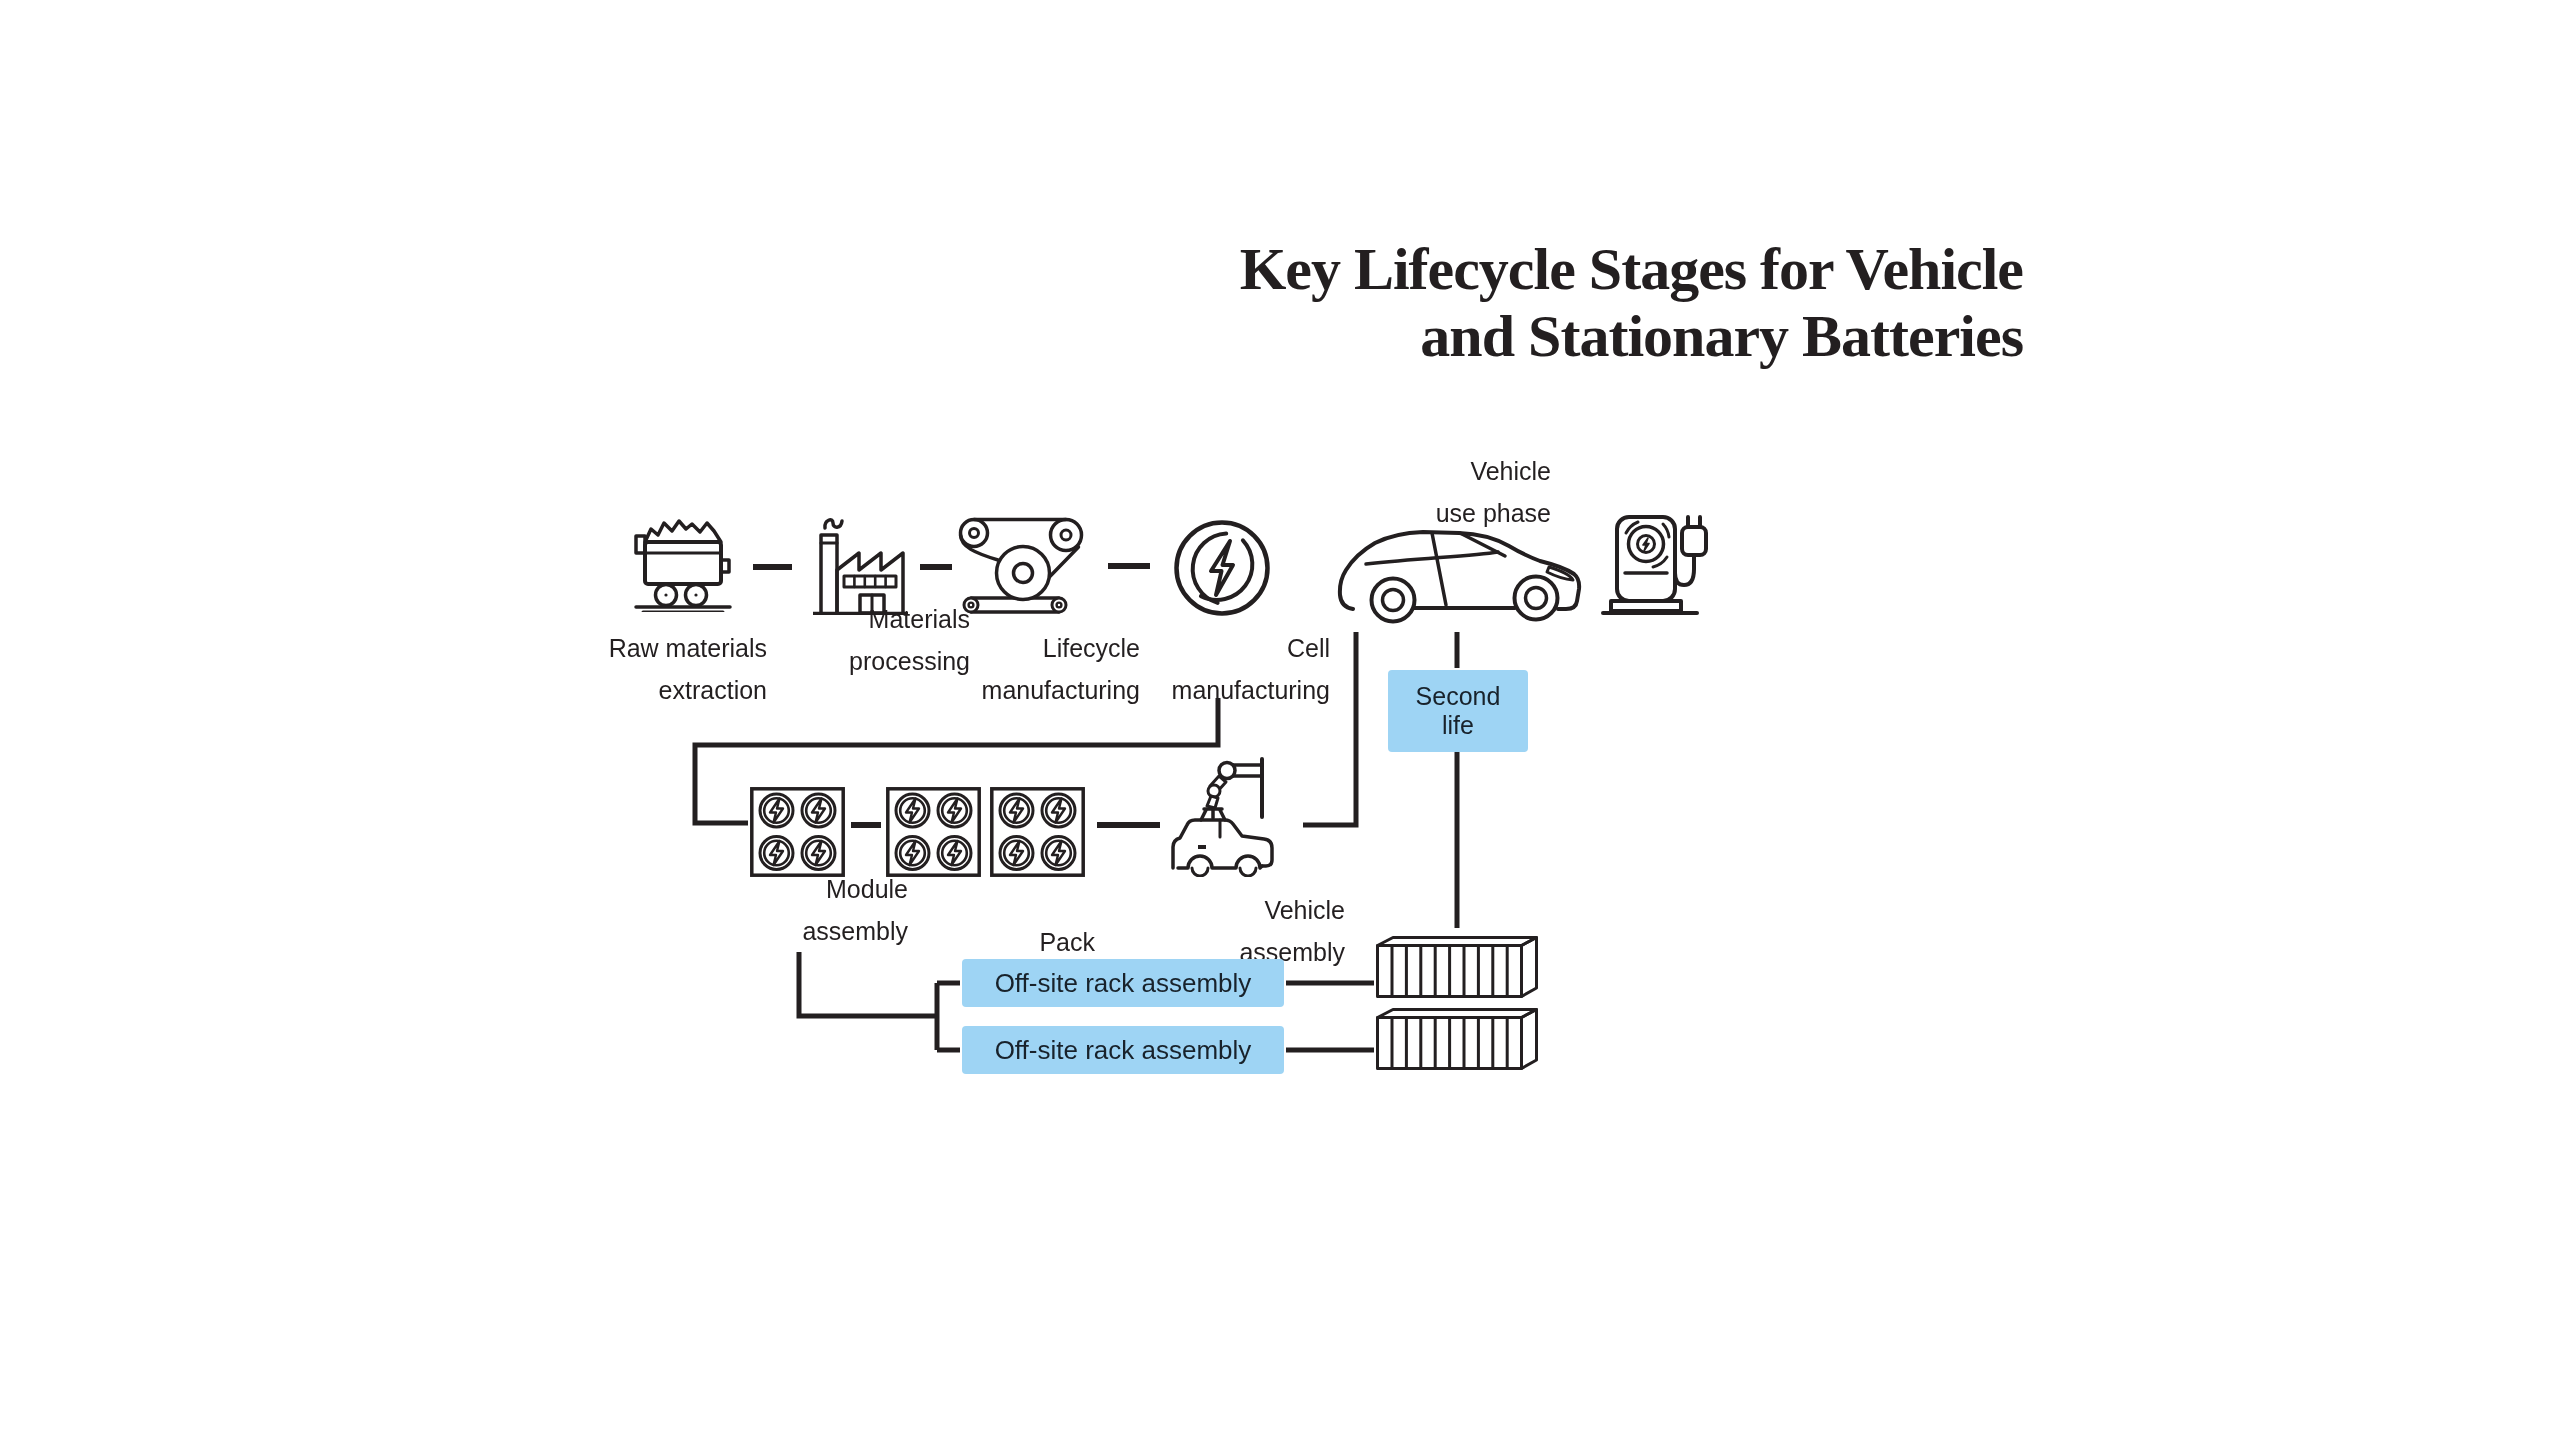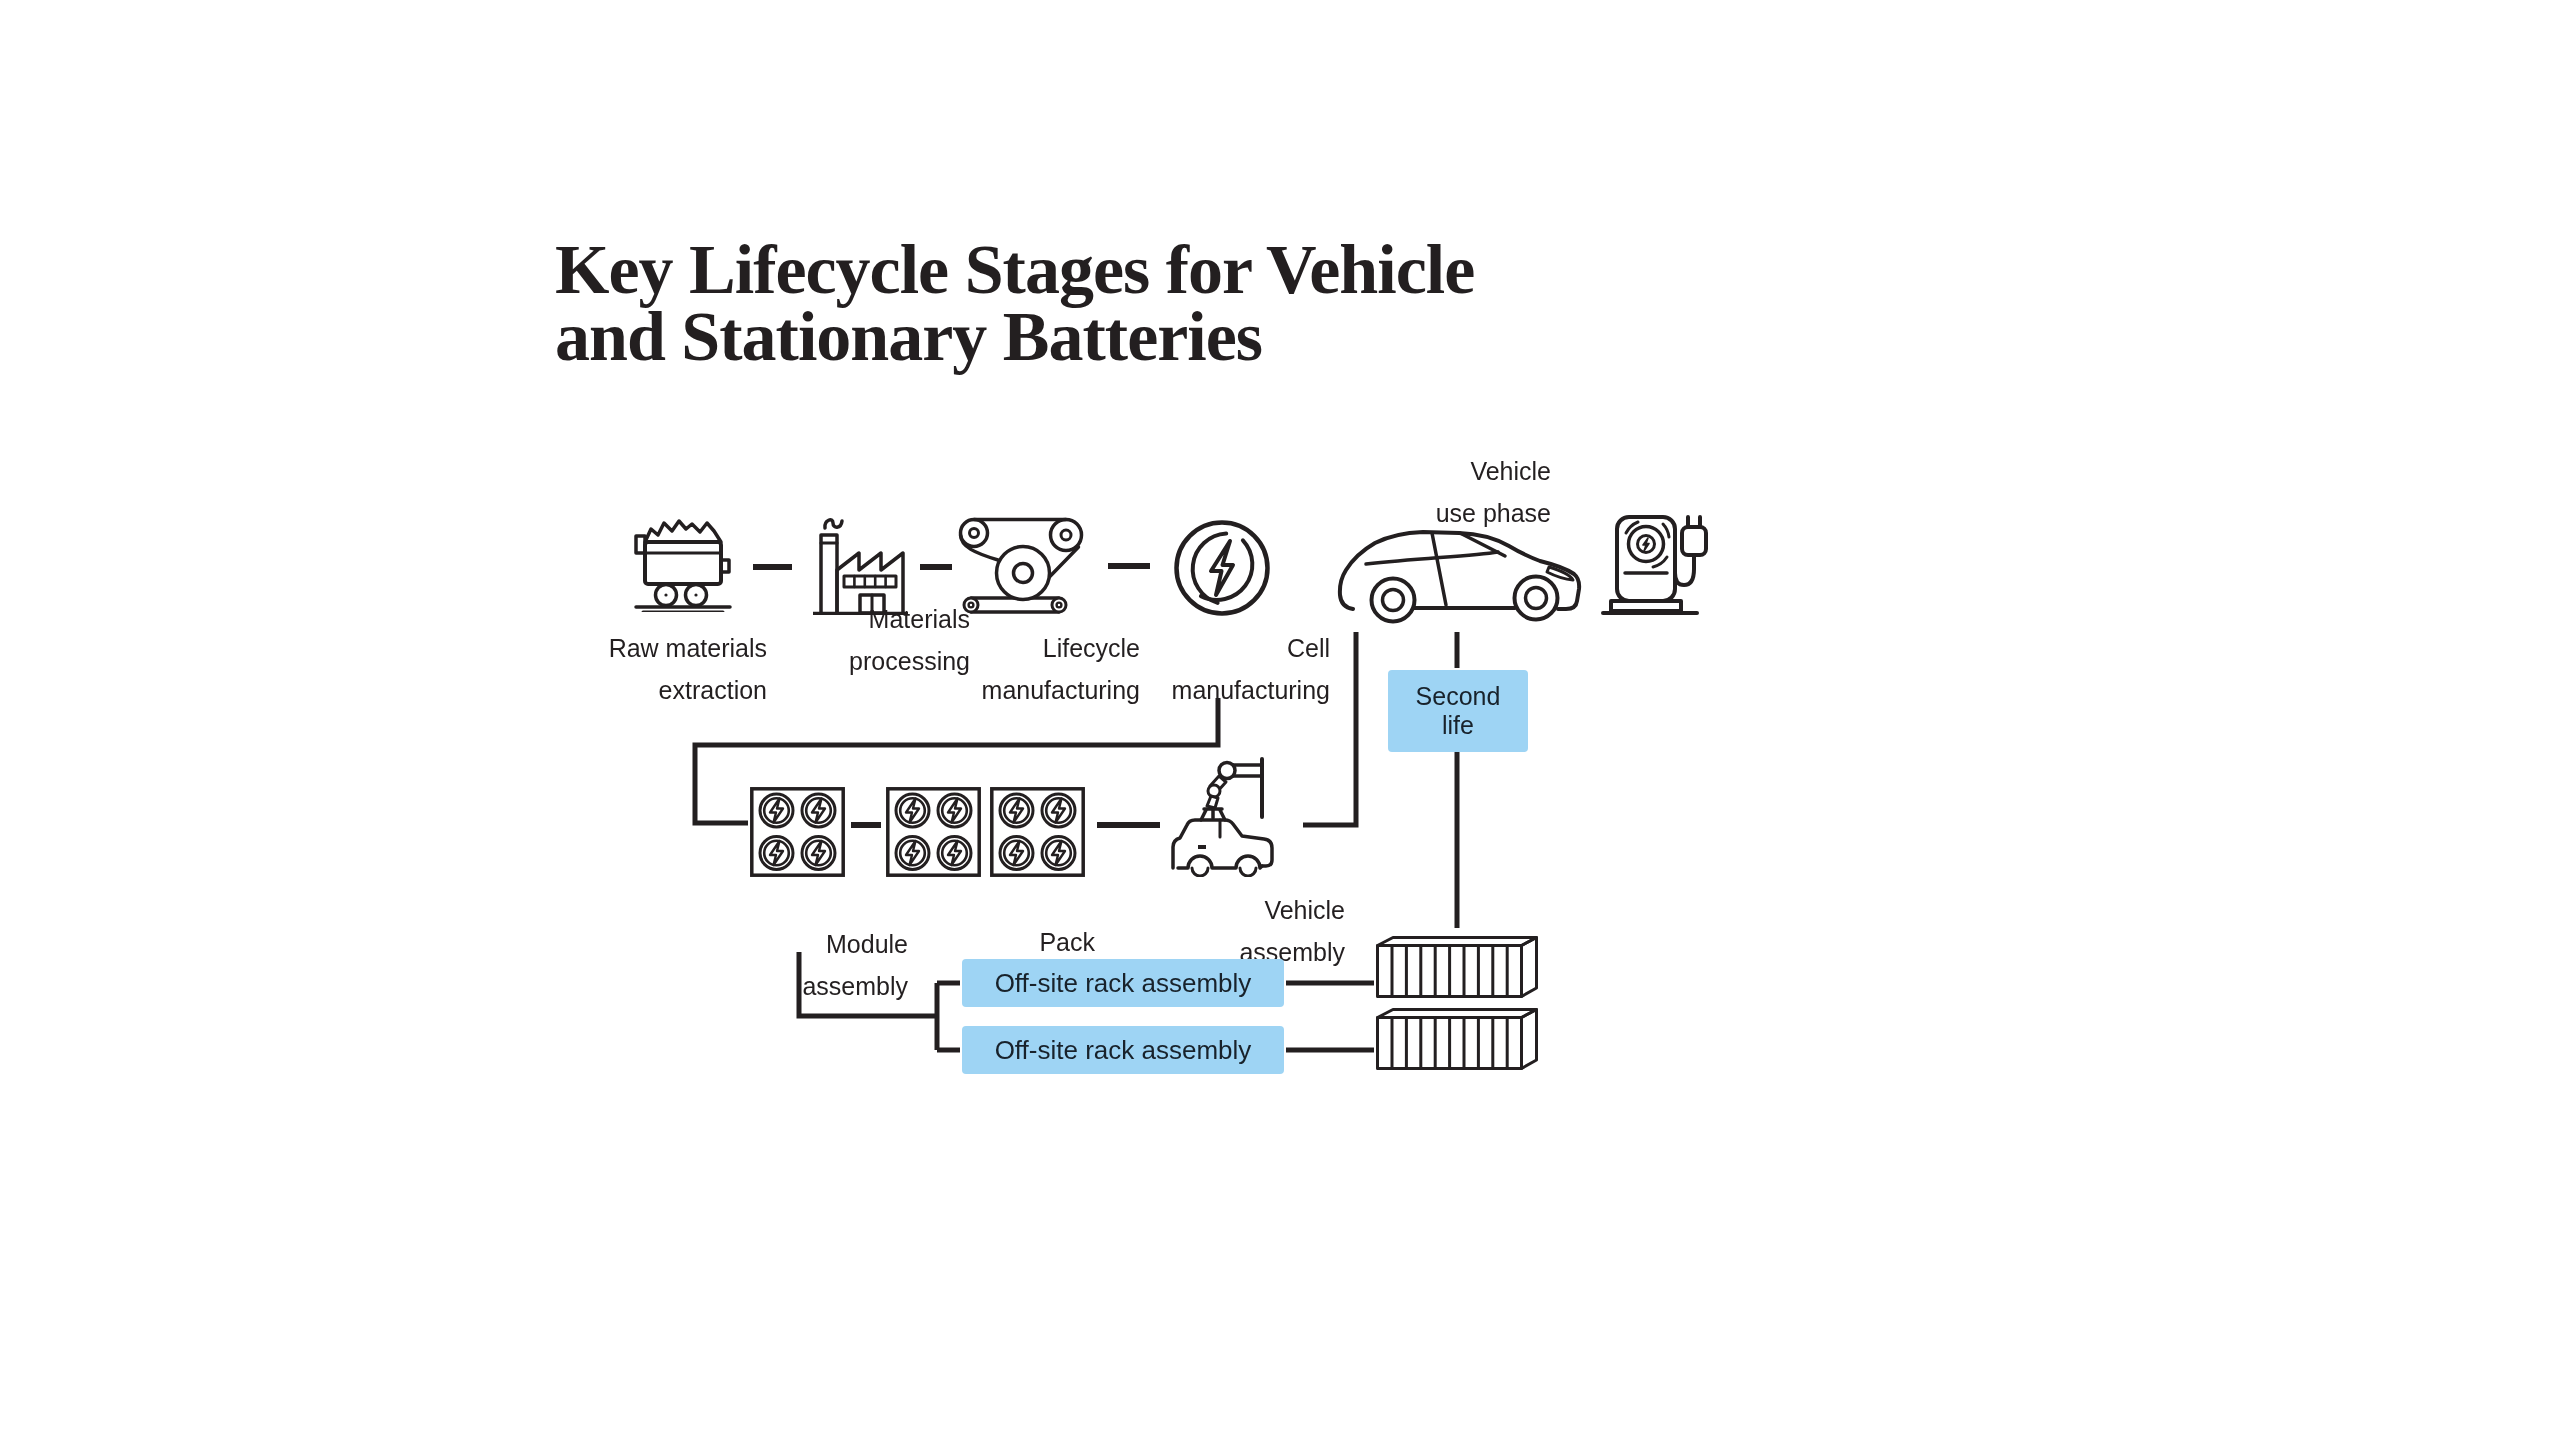--- a/index.html
+++ b/index.html
@@ -1,20 +1,20 @@
 <!DOCTYPE html>
 <html style="--ink: #231F20; --blue: #9ED4F4; --bg: #FFFFFF;"><head>
 <meta charset="utf-8">
 <style>
   html,body{margin:0;padding:0;}
   body{width:2560px;height:1440px;background:#fff;overflow:hidden;}
   .canvas{position:relative;width:2560px;height:1440px;background:var(--bg,#FFFFFF);color:var(--ink,#231F20);
           font-family:"Liberation Sans",sans-serif;}
-  .title{position:absolute;left:555px;top:236px;width:1500px;text-align:left;
-         font-family:"Liberation Serif",serif;font-weight:bold;font-size:70px;line-height:67px;
+  .title{position:absolute;left:523px;top:236px;width:1500px;text-align:right;
+         font-family:"Liberation Serif",serif;font-weight:bold;font-size:60px;line-height:67px;
          letter-spacing:-1px;color:var(--ink);white-space:pre-line;}
   .lbl{position:absolute;width:220px;font-size:25px;line-height:42px;text-align:right;
        white-space:pre-line;color:var(--ink);}
   .hbox{position:absolute;background:var(--blue,#9ED4F4);border-radius:4px;
         display:flex;align-items:center;justify-content:center;
         font-size:26px;line-height:29px;text-align:center;white-space:pre-line;color:#18222B;}
   .icon{position:absolute;color:var(--ink);}
   svg{display:block;}
   .wires{position:absolute;left:0;top:0;}
   .wires path{stroke:var(--ink);fill:none;}
@@ -194,21 +194,21 @@
   <div class="lbl" style="left:547px;top:627px">Raw materials
 extraction</div>
   <div class="lbl" style="left:750px;top:598px">Materials
 processing</div>
   <div class="lbl" style="left:920px;top:627px">Lifecycle
 manufacturing</div>
   <div class="lbl" style="left:1110px;top:627px">Cell
 manufacturing</div>
   <div class="lbl" style="left:1331px;top:450px">Vehicle
 use phase</div>
-  <div class="lbl" style="left:688px;top:923px">Module
+  <div class="lbl" style="left:688px;top:868px">Module
 assembly</div>
   <div class="lbl" style="left:875px;top:921px">Pack
 assembly</div>
   <div class="lbl" style="left:1125px;top:889px">Vehicle
 assembly</div>
 
   <div class="hbox" style="left: 1388px; top: 670px; width: 140px; height: 82px; font-size: 25px; color: rgb(24, 34, 43);">Second
 life</div>
   <div class="hbox" style="left: 962px; top: 959px; width: 322px; height: 48px; color: rgb(24, 34, 43);">Off-site rack assembly</div>
   <div class="hbox" style="left: 962px; top: 1026px; width: 322px; height: 48px; color: rgb(24, 34, 43);">Off-site rack assembly</div>

